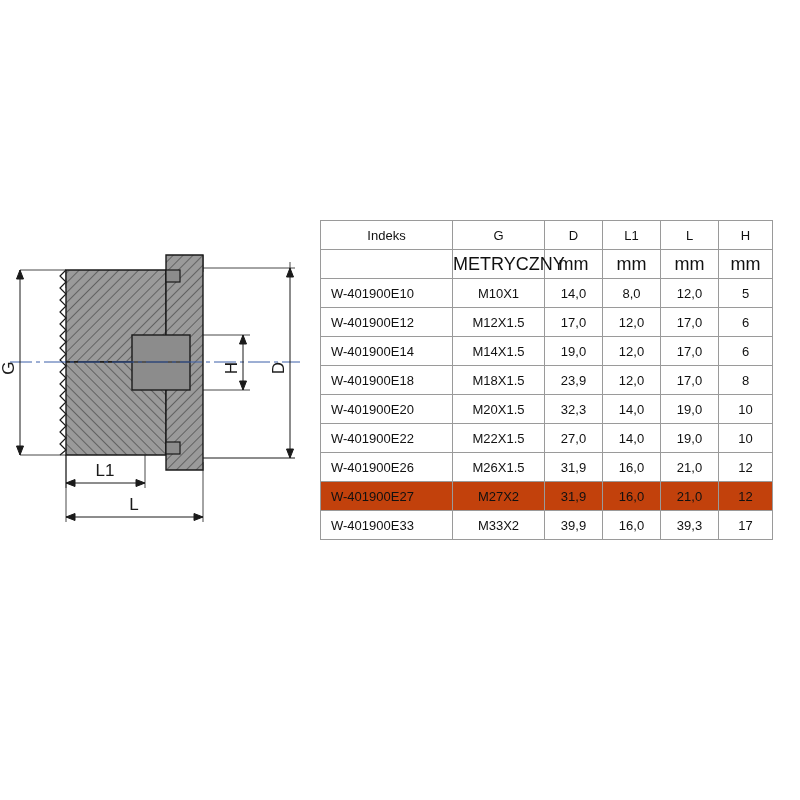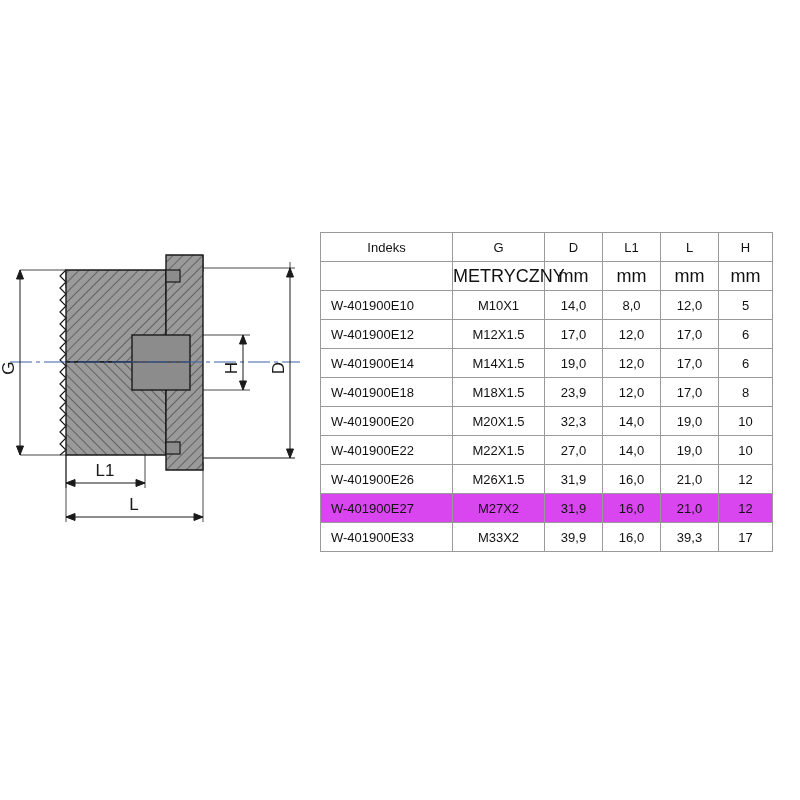--- a/index.html
+++ b/index.html
@@ -21,21 +21,21 @@
     left: 0;
     top: 210px;
     width: 320px;
     height: 360px;
   }
 
   
   #spec-table {
     position: absolute;
     left: 320px;
-    top: 232px;
+    top: 220px;
     width: 452px;
     border-collapse: collapse;
     table-layout: fixed;
   }
   #spec-table td {
     border: 1px solid #9a9a9a;
     height: 28px;
     font-size: 13px;
     color: #111111;
     text-align: center;
@@ -48,21 +48,21 @@
   #spec-table col.c-d     { width: 58px; }
   #spec-table col.c-l1    { width: 58px; }
   #spec-table col.c-l     { width: 58px; }
   #spec-table col.c-h     { width: 54px; }
 
   #spec-table tr.header-row td { font-size: 13px; }
   #spec-table tr.unit-row td { font-size: 18px; }
   #spec-table td.idx { text-align: left; padding-left: 10px; }
   #spec-table tr.header-row td.idx { text-align: center; padding-left: 0; }
   #spec-table tr.unit-row td.idx { text-align: center; padding-left: 0; }
-  #spec-table tr.highlight td { background: #d946ef; }
+  #spec-table tr.highlight td { background: #c2410c; }
 </style>
 </head>
 <body>
 
 <div id="drawing">
   <svg width="320" height="360" viewBox="0 0 320 360">
     <defs>
       <pattern id="hatchA" width="7" height="7" patternTransform="rotate(45)" patternUnits="userSpaceOnUse">
         <rect width="7" height="7" fill="#9a9a9a"></rect>
         <line x1="0" y1="0" x2="0" y2="7" stroke="#2a2a2a" stroke-width="1"></line>

